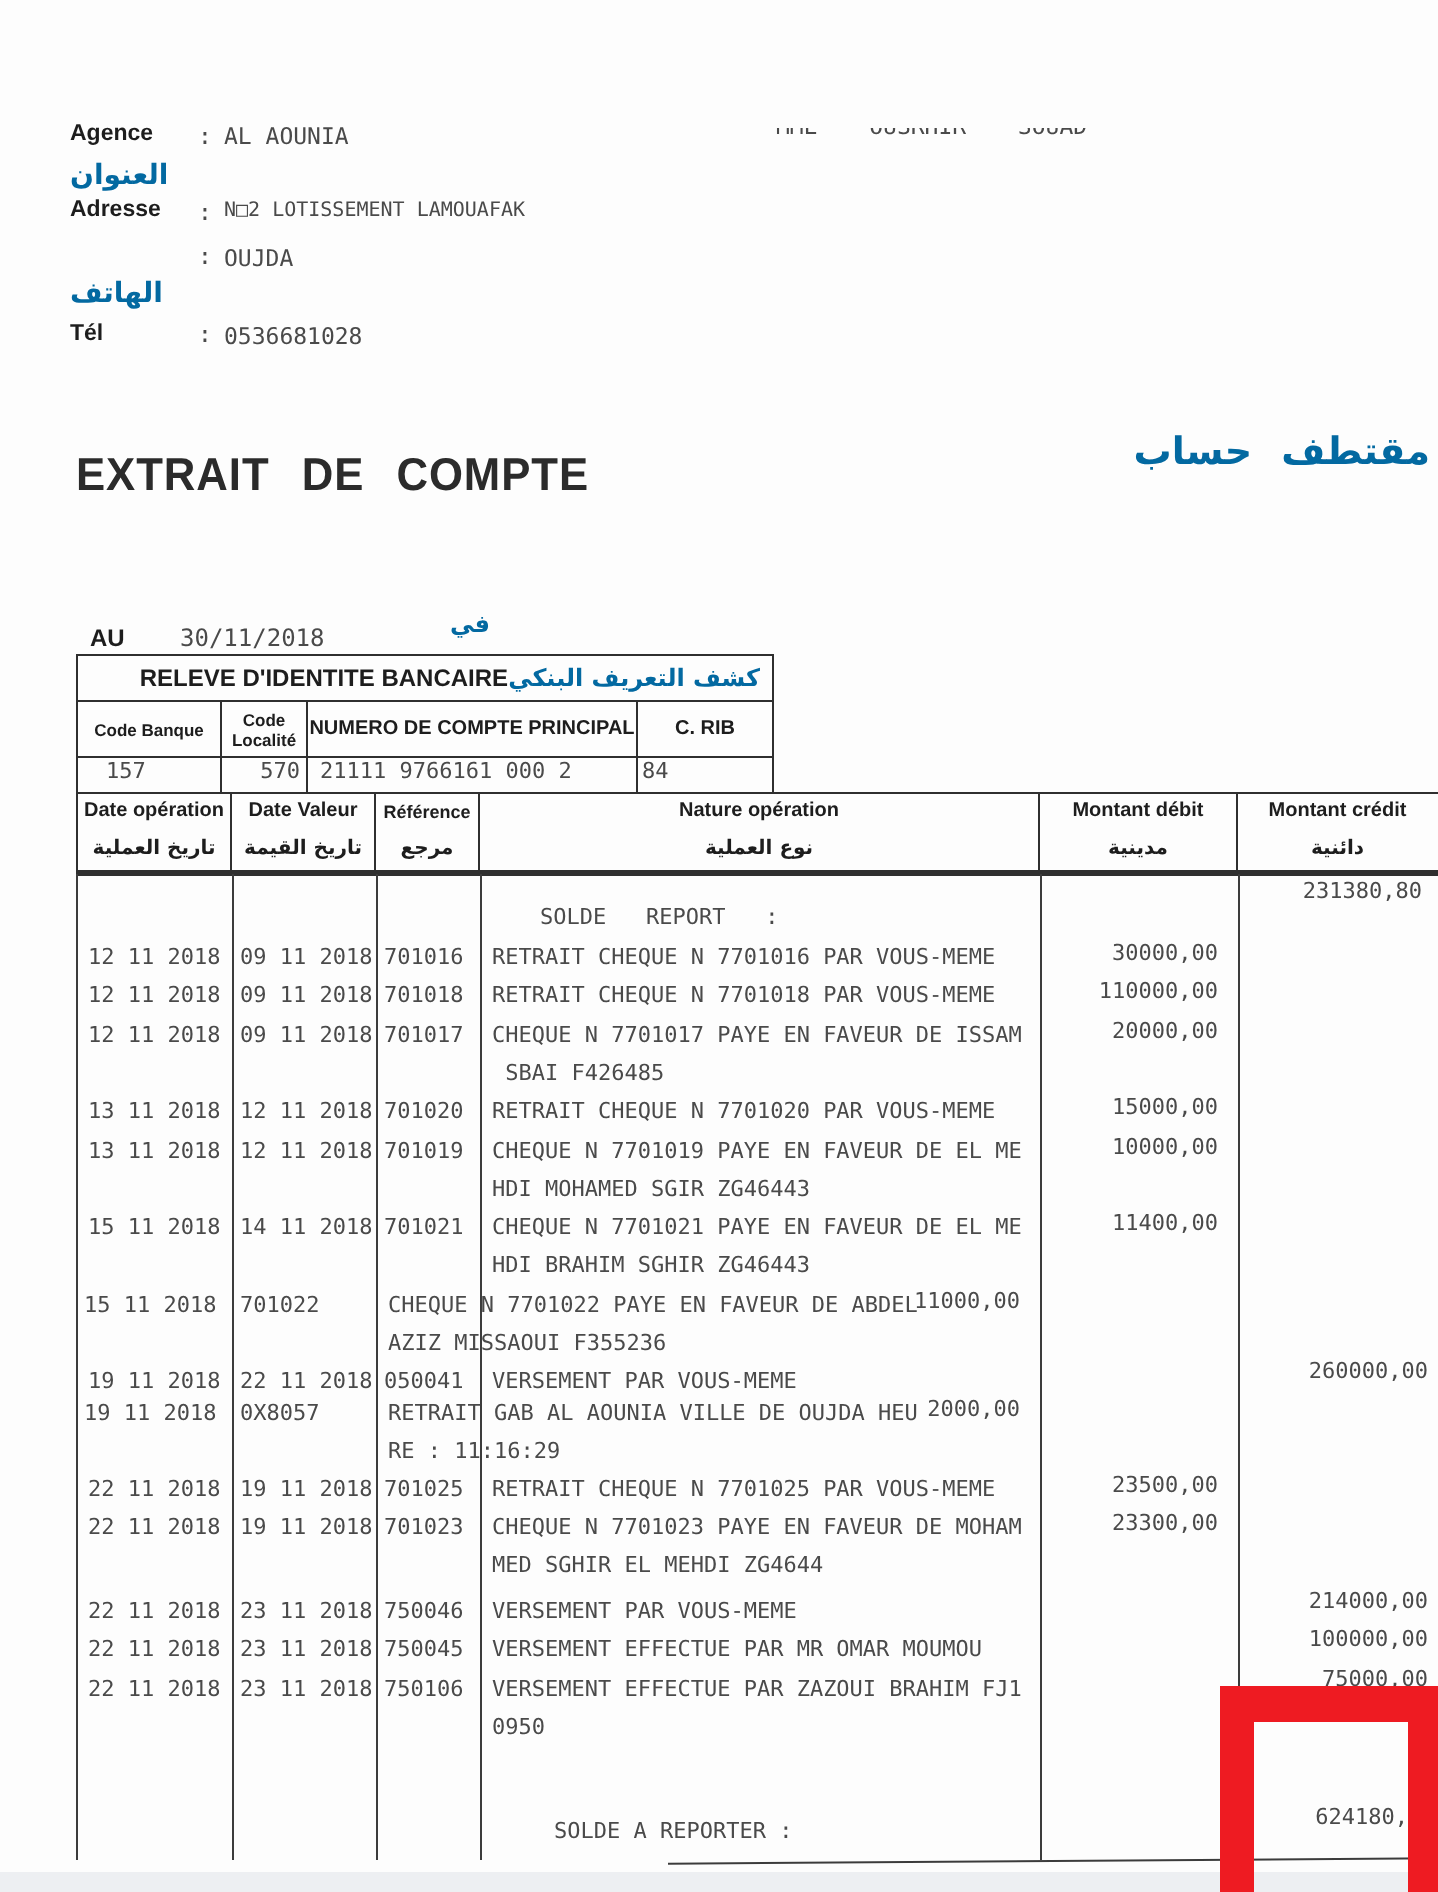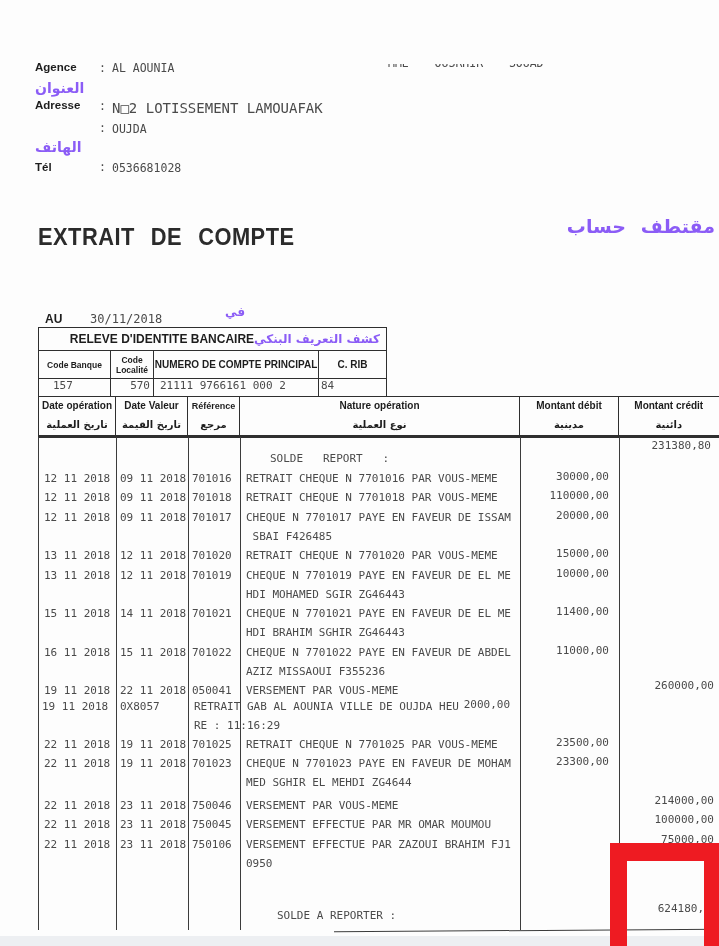--- a/index.html
+++ b/index.html
@@ -1,21 +1,21 @@
 <!DOCTYPE html>
 <html><head>
 <meta charset="utf-8">
 <style>
   html,body{margin:0;padding:0;background:#e8e8e8;}
   .page{position:relative;width:719px;height:946px;background:#fdfdfd;overflow:hidden;
         font-family:"Liberation Sans",sans-serif;}
   .abs{position:absolute;}
   .mono{font-family:"DejaVu Sans Mono",monospace;color:#4a4a4a;white-space:pre;}
   .lbl{font-family:"Liberation Sans",sans-serif;font-weight:bold;color:#1d1d1d;}
-  .arb{font-family:"DejaVu Sans",sans-serif;font-weight:bold;color:#8b5cf6;direction:rtl;}
+  .arb{font-family:"DejaVu Sans",sans-serif;font-weight:bold;color:#0369a1;direction:rtl;}
   
   .name-clip{left:388px;top:55px;font-size:11.5px;line-height:16px;word-spacing:6px;
              clip-path:inset(9px 0 0 0);}
   
   .title-fr{left:38px;top:224px;font-size:23px;color:#2b2b2b;letter-spacing:.5px;
             word-spacing:10px;transform:scaleX(.95);transform-origin:left;white-space:pre;}
   .title-ar{right:4px;top:215px;font-size:19px;word-spacing:8px;white-space:pre;}
   
   .rib{left:38px;top:327px;width:347px;border:1.5px solid #2f2f2f;background:#fdfdfd;}
   .rib-title{height:22px;border-bottom:1.5px solid #2f2f2f;display:flex;
@@ -73,21 +73,21 @@
 
   <span class="abs lbl" style="left:35px;top:61px;font-size:11.5px;">Agence</span>
   <span class="abs mono" style="left:99px;top:61px;font-size:11.5px;">:</span>
   <span class="abs mono" style="left:112px;top:61px;font-size:11.5px;">AL AOUNIA</span>
 
   <span class="abs mono name-clip">MME  OUSRHIR  SOUAD</span>
 
   <span class="abs arb" style="left:35px;top:80px;font-size:14px;">العنوان</span>
   <span class="abs lbl" style="left:35px;top:99px;font-size:11.5px;">Adresse</span>
   <span class="abs mono" style="left:99px;top:99px;font-size:11.5px;">:</span>
-  <span class="abs mono" style="left:112px;top:100px;font-size:14px;">N□2 LOTISSEMENT LAMOUAFAK</span>
+  <span class="abs mono" style="left:112px;top:100px;font-size:10px;">N□2 LOTISSEMENT LAMOUAFAK</span>
   <span class="abs mono" style="left:99px;top:121px;font-size:11.5px;">:</span>
   <span class="abs mono" style="left:112px;top:122px;font-size:11.5px;">OUJDA</span>
 
   <span class="abs arb" style="left:35px;top:139px;font-size:14px;">الهاتف</span>
   <span class="abs lbl" style="left:35px;top:161px;font-size:11.5px;">Tél</span>
   <span class="abs mono" style="left:99px;top:160px;font-size:11.5px;">:</span>
   <span class="abs mono" style="left:112px;top:161px;font-size:11.5px;">0536681028</span>
 
   <span class="abs lbl title-fr">EXTRAIT DE COMPTE</span>
   <span class="abs arb title-ar">مقتطف حساب</span>
@@ -187,21 +187,20 @@
   </div>
   <div class="trow" style="top:604px;">
     <span class="td1">15 11 2018</span>
     <span class="td2">14 11 2018</span>
     <span class="td3">701021</span>
     <span class="td4"><span>CHEQUE N 7701021 PAYE EN FAVEUR DE EL ME</span><span class="l2">HDI BRAHIM SGHIR ZG46443</span></span>
     <span class="td5">11400,00</span>
     <span class="td6"></span>
   </div>
   <div class="trow" style="top:643px;">
-    <span class="td1">16 11 2018</span>
     <span class="td2">15 11 2018</span>
     <span class="td3">701022</span>
     <span class="td4"><span>CHEQUE N 7701022 PAYE EN FAVEUR DE ABDEL</span><span class="l2">AZIZ MISSAOUI F355236</span></span>
     <span class="td5">11000,00</span>
     <span class="td6"></span>
   </div>
   <div class="trow" style="top:681px;">
     <span class="td1">19 11 2018</span>
     <span class="td2">22 11 2018</span>
     <span class="td3">050041</span>

